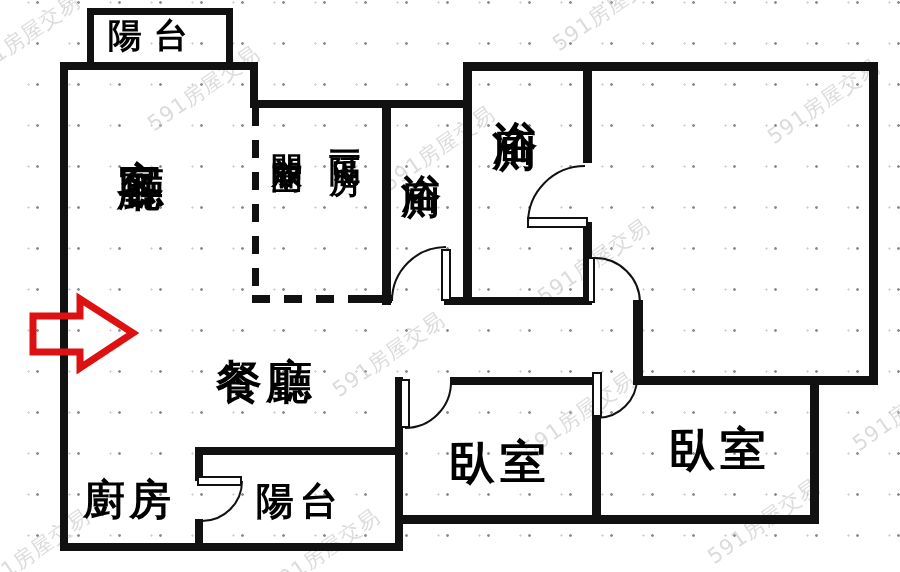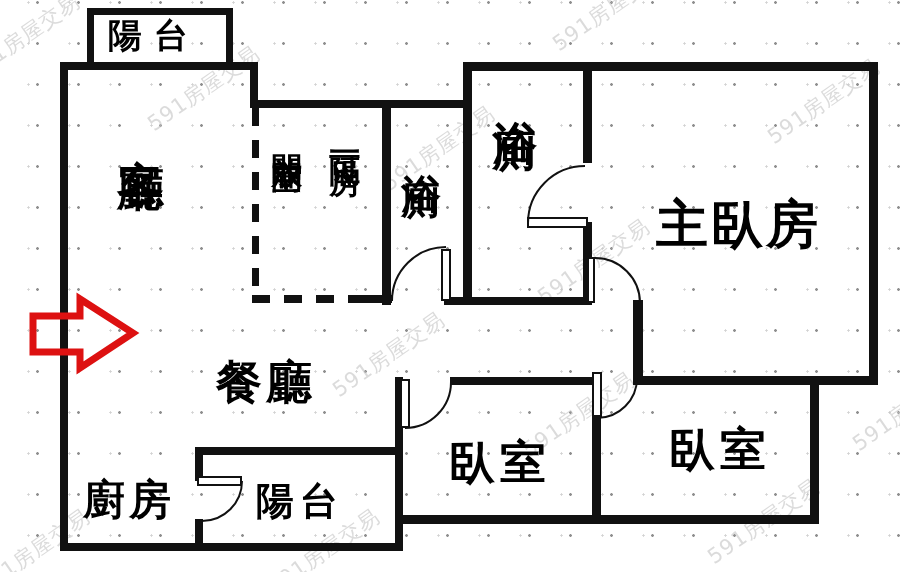--- a/index.html
+++ b/index.html
@@ -94,20 +94,19 @@
     <path d="M242,481 A40,40 0 0 1 202,521" fill="none" stroke="#111" stroke-width="2"></path>
     <polygon points="33,316 80,316 80,299 133,333 80,368 80,352 33,352" fill="none" stroke-width="7" stroke-linejoin="miter" stroke="#dd1111"></polygon>
   </svg>
 
   <div class="lbl" style="left:108px;top:18px;font-size:34px;letter-spacing:12px">陽台</div>
   <div class="lbl vert" style="left:116px;top:121px;font-size:47px">客廳</div>
   <div class="lbl vert" style="left:329px;top:130px;font-size:31px">可隔一房</div>
   <div class="lbl vert" style="left:271px;top:130px;font-size:31px">開放空間</div>
   <div class="lbl vert" style="left:401px;top:141px;font-size:40px">浴廁</div>
   <div class="lbl vert" style="left:491px;top:84px;font-size:45px">浴廁</div>
-  <div class="lbl" style="left:656px;top:197px;font-size:52px;letter-spacing:3px">主臥房</div>
   <div class="lbl" style="left:216px;top:359px;font-size:46px;letter-spacing:4px">餐廳</div>
   <div class="lbl" style="left:449px;top:439px;font-size:46px;letter-spacing:5px">臥室</div>
   <div class="lbl" style="left:669px;top:426px;font-size:46px;letter-spacing:5px">臥室</div>
   <div class="lbl" style="left:83px;top:478px;font-size:42px;letter-spacing:4px">廚房</div>
   <div class="lbl" style="left:256px;top:481px;font-size:38px;letter-spacing:6px">陽台</div>
 
 </div>
 
 </body></html>

